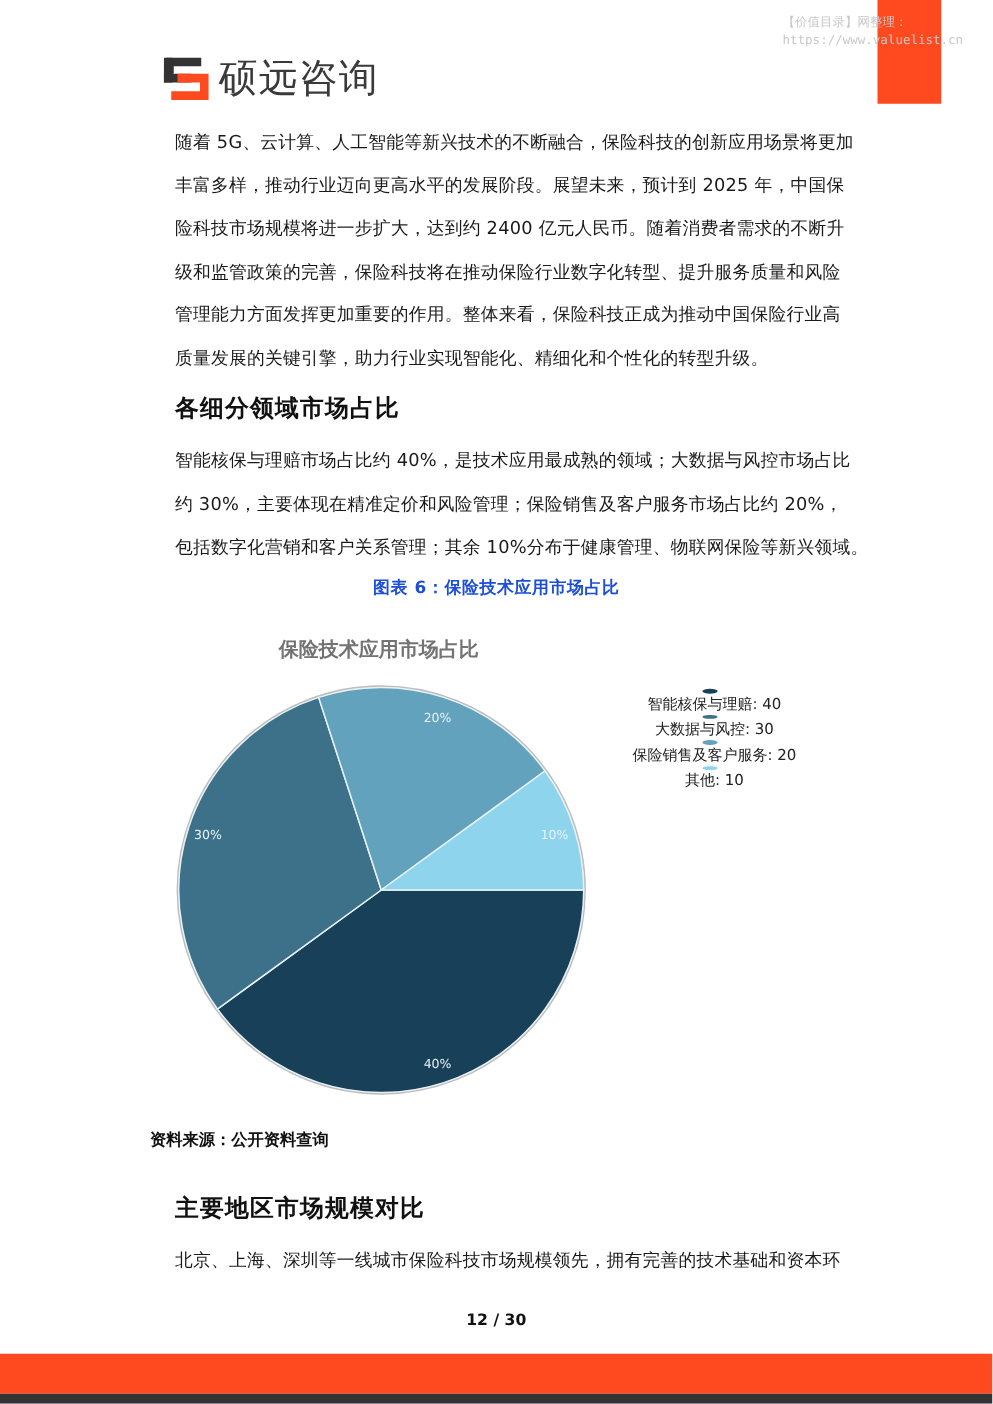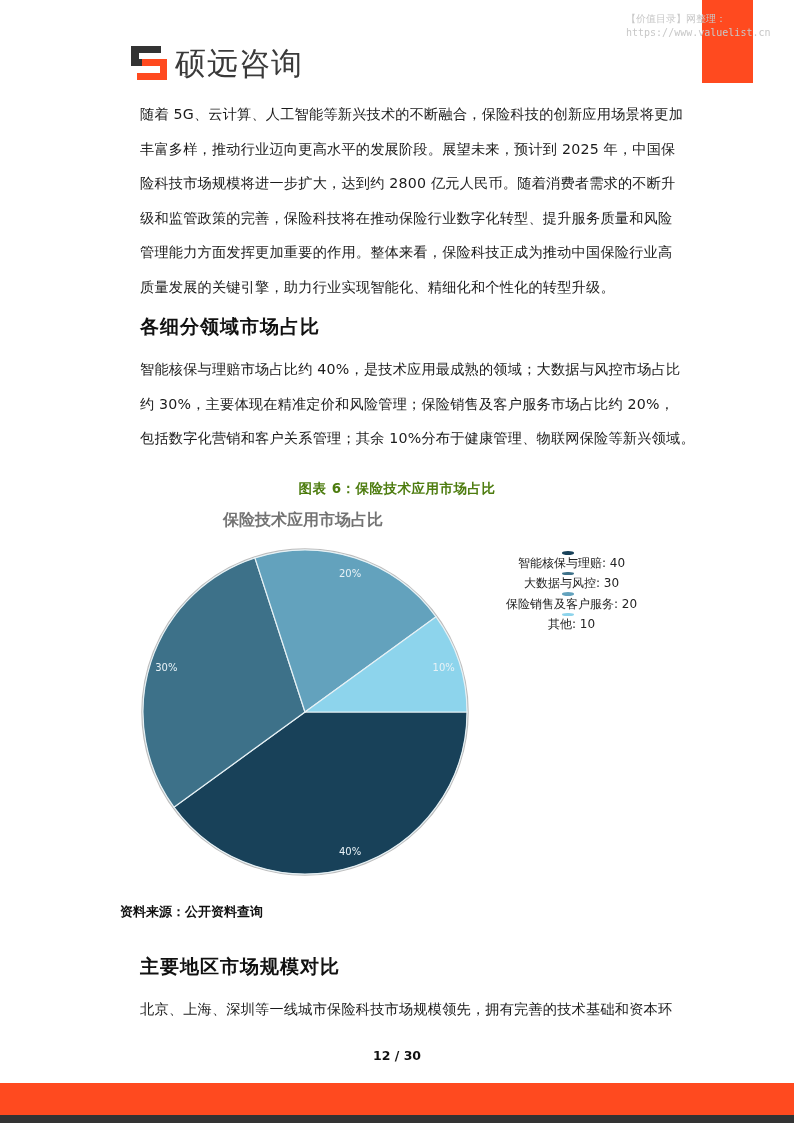--- a/index.html
+++ b/index.html
@@ -26,21 +26,21 @@
       letter-spacing: 1px; line-height: 34px;
     }
     .content { position: absolute; left: 120px; width: 560px; margin-left: 20px; }
     .para {
       font-size: 14.2px; line-height: 34.5px; color: #1a1a1a; margin: 0;
       text-align: justify; letter-spacing: 0.2px;
     }
     .h2 { font-size: 19px; font-weight: bold; color: #111; margin: 0; letter-spacing: 1px; }
     .fig-caption {
       position: absolute; left: 0; width: 794px; top: 461px; text-align: center;
-      font-size: 13.5px; font-weight: bold; color: #4d7c0f; letter-spacing: 0.5px; margin-top: 19px;
+      font-size: 13.5px; font-weight: bold; color: #1d4ed8; letter-spacing: 0.5px;
     }
     .chart-title {
       position: absolute; left: 223px; top: 510px; font-size: 16px; font-weight: bold;
       color: #737373;
     }
     .pie { position: absolute; left: 136px; top: 543px; }
     .legend { position: absolute; left: 506px; top: 551px; }
     .legend-item { display: flex; align-items: center; height: 20.5px; font-size: 12px; color: #222; flex-direction: column; }
     .legend-dot { width: 12px; height: 12px; border-radius: 50%; margin-right: 7px; }
     .source { position: absolute; left: 120px; top: 903px; font-size: 13px; font-weight: bold; color: #111; }
@@ -69,21 +69,21 @@
       <path d="M0 13 H22 V20 H0 Z" fill="#333333"></path>
       <path d="M11 13 H36 V34 H6 V27 H29 V20 H11 Z" fill="#ff4a1f"></path>
     </svg>
   </div>
   <div class="logo-text">硕远咨询</div>
 </div>
 
 <div class="content" style="top: 97px;">
   <p class="para">随着 5G、云计算、人工智能等新兴技术的不断融合，保险科技的创新应用场景将更加</p>
   <p class="para">丰富多样，推动行业迈向更高水平的发展阶段。展望未来，预计到 2025 年，中国保</p>
-  <p class="para">险科技市场规模将进一步扩大，达到约 2800 亿元人民币。随着消费者需求的不断升</p>
+  <p class="para">险科技市场规模将进一步扩大，达到约 2400 亿元人民币。随着消费者需求的不断升</p>
   <p class="para">级和监管政策的完善，保险科技将在推动保险行业数字化转型、提升服务质量和风险</p>
   <p class="para">管理能力方面发挥更加重要的作用。整体来看，保险科技正成为推动中国保险行业高</p>
   <p class="para">质量发展的关键引擎，助力行业实现智能化、精细化和个性化的转型升级。</p>
 </div>
 
 <div class="content" style="top: 314px;">
   <h2 class="h2">各细分领域市场占比</h2>
 </div>
 
 <div class="content" style="top: 352px;">

